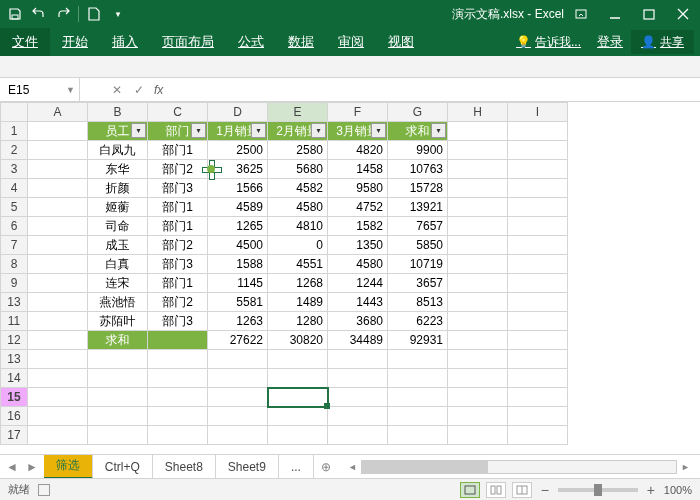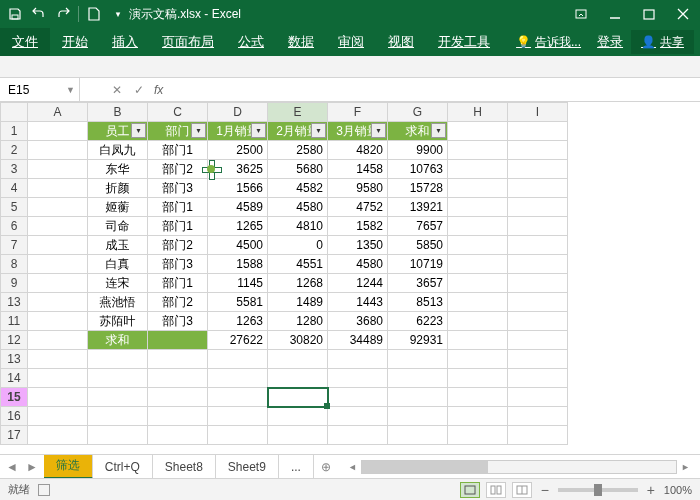--- a/index.html
+++ b/index.html
@@ -2,21 +2,21 @@
 <html><head>
 <meta charset="utf-8">
 <style>
 * { margin: 0; padding: 0; box-sizing: border-box; font-family: "Microsoft YaHei", "Segoe UI", sans-serif; }
 body { width: 700px; height: 500px; background: #fff; overflow: hidden; display: flex; flex-direction: column; }
 
 .titlebar { background: #0e6837; height: 28px; display: flex; align-items: center; color: #fff; font-size: 12px; }
 .qat { display: flex; align-items: center; gap: 2px; padding-left: 4px; }
 .qat-btn { width: 22px; height: 22px; display: flex; align-items: center; justify-content: center; cursor: pointer; fill: #fff; }
 .qat-sep { width: 1px; height: 16px; background: rgba(255,255,255,0.3); margin: 0 2px; }
-.title-text { flex: 1; text-align: left; }
+.title-text { flex: 1; text-align: right; }
 .win-ctrls { display: flex; }
 .win-btn { width: 34px; height: 28px; display: flex; align-items: center; justify-content: center; cursor: pointer; }
 
 .ribbon-tabs { background: #0e6837; height: 28px; display: flex; align-items: center; color: #fff; font-size: 13px; text-decoration: underline; }
 .rtab { padding: 0 12px; height: 28px; display: flex; align-items: center; cursor: pointer; }
 .rtab.file { background: #0a5a2e; }
 .spacer { flex: 1; }
 .tell-me { display: flex; align-items: center; gap: 4px; padding: 0 8px; font-size: 12px; }
 .share-btn { background: #0a5a2e; padding: 0 10px; height: 24px; display: flex; align-items: center; gap: 4px; margin-right: 6px; font-size: 12px; }
 
@@ -126,21 +126,20 @@
 
 <div class="ribbon-tabs">
   <div class="rtab file">文件</div>
   <div class="rtab">开始</div>
   <div class="rtab">插入</div>
   <div class="rtab">页面布局</div>
   <div class="rtab">公式</div>
   <div class="rtab">数据</div>
   <div class="rtab">审阅</div>
   <div class="rtab">视图</div>
-  <div class="rtab">开发工具</div>
   <div class="spacer"></div>
   <div class="tell-me">
       <span>💡</span>
       <span>告诉我...</span>
     </div>
   <div class="rtab" style="padding:0 8px">登录</div>
   <div class="share-btn">
       <span>👤</span>
       <span>共享</span>
     </div>

